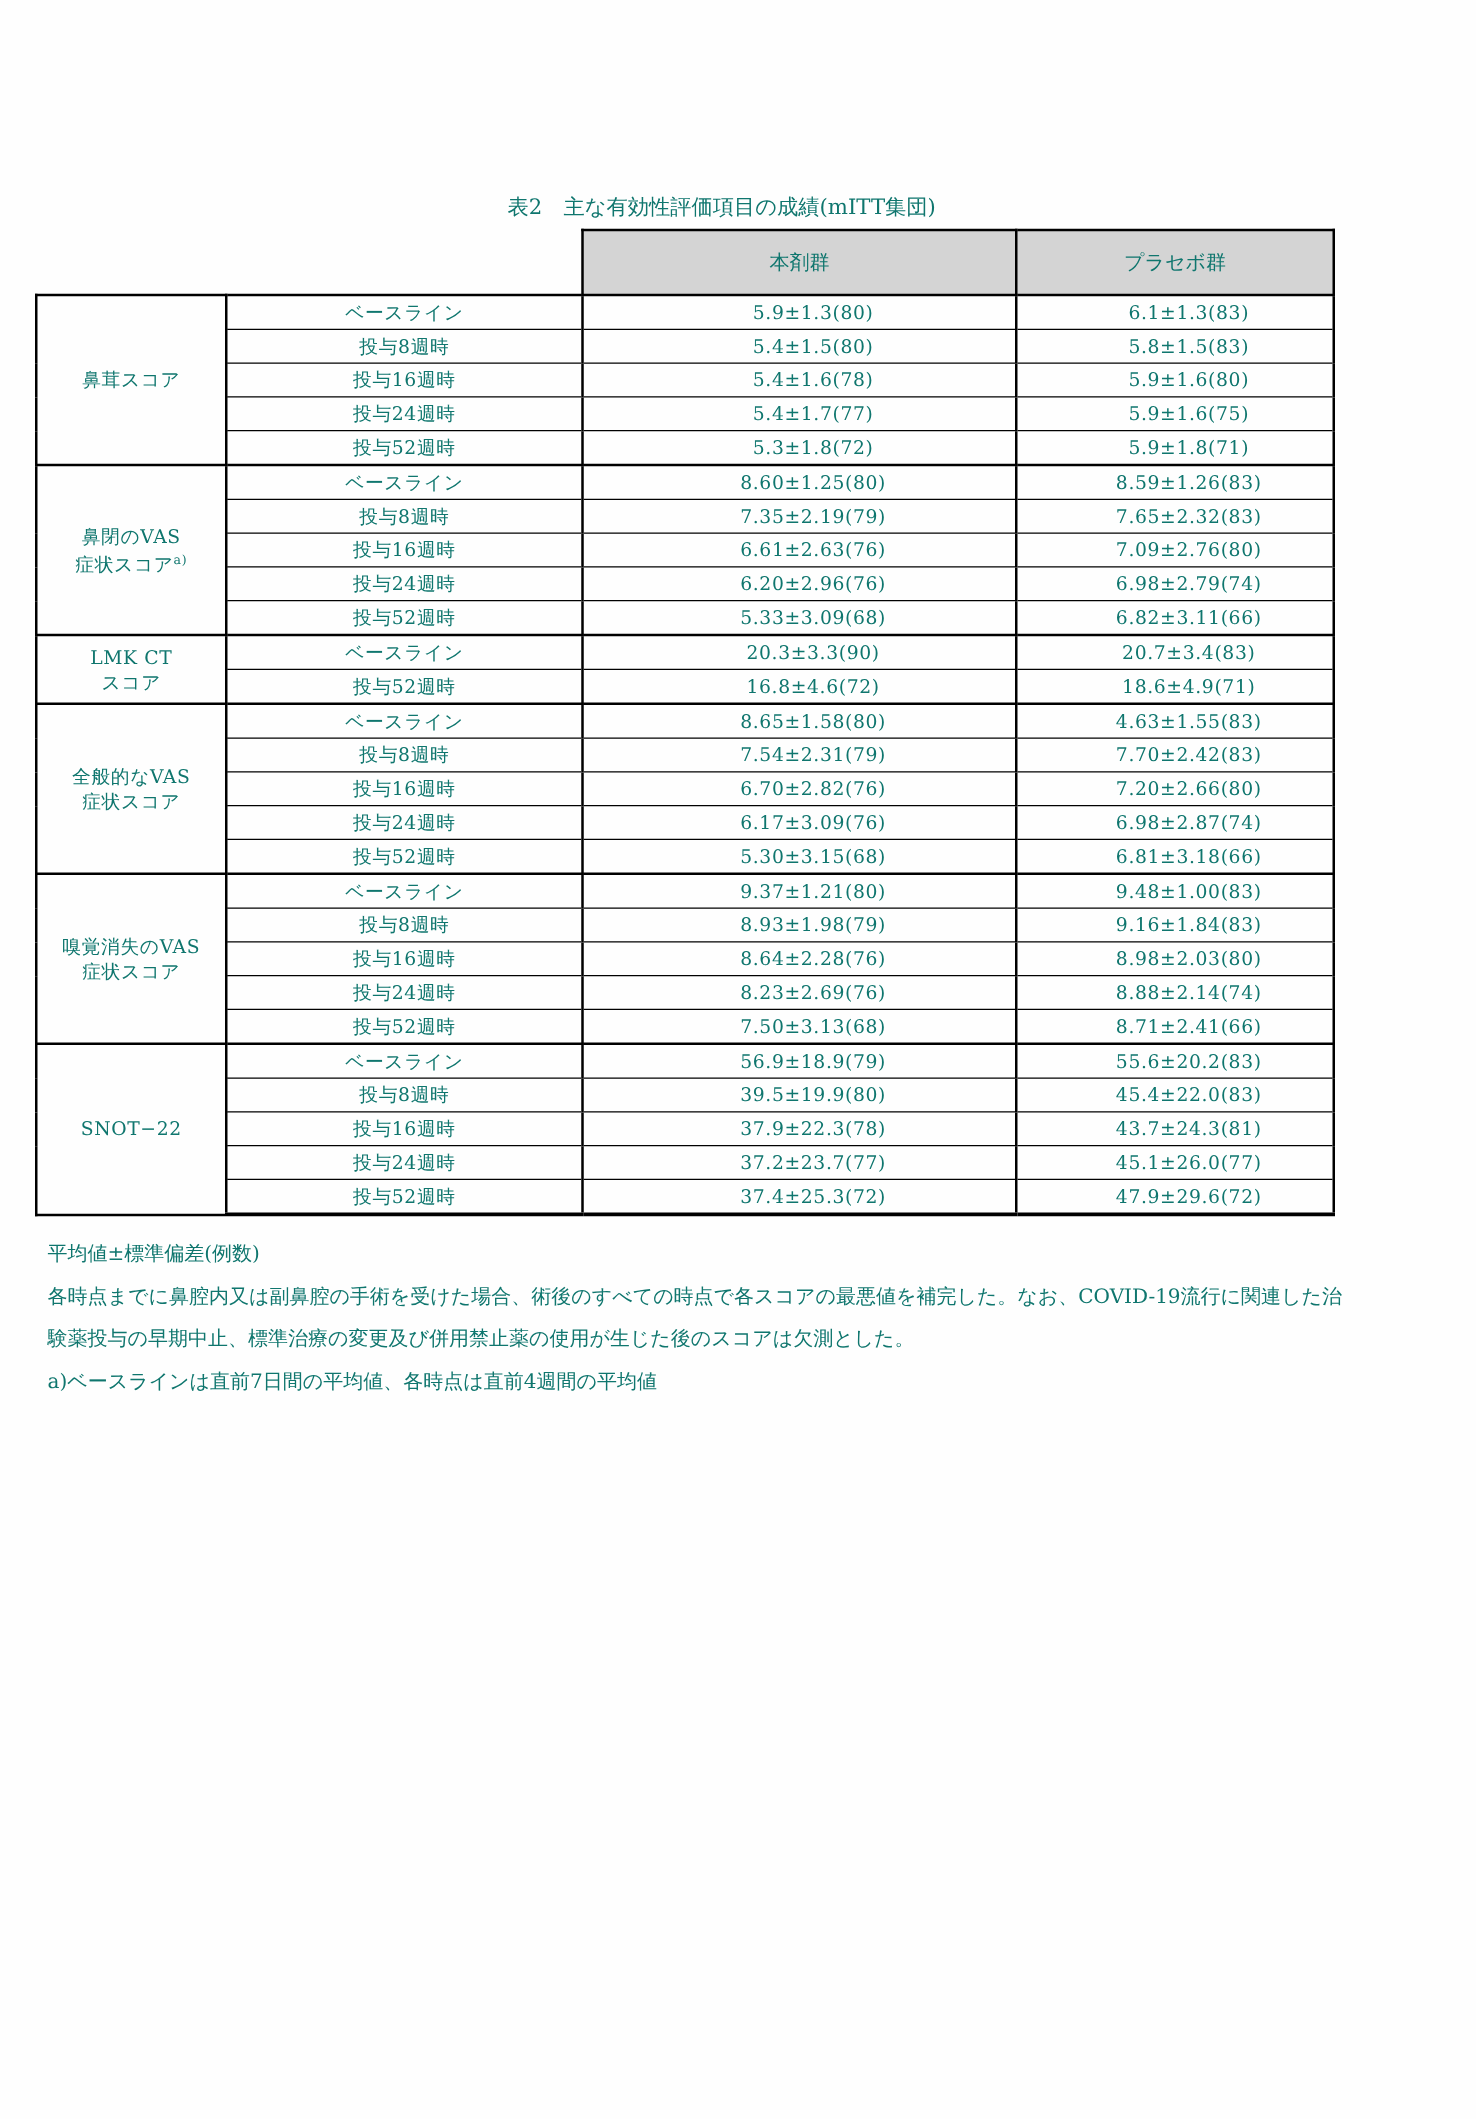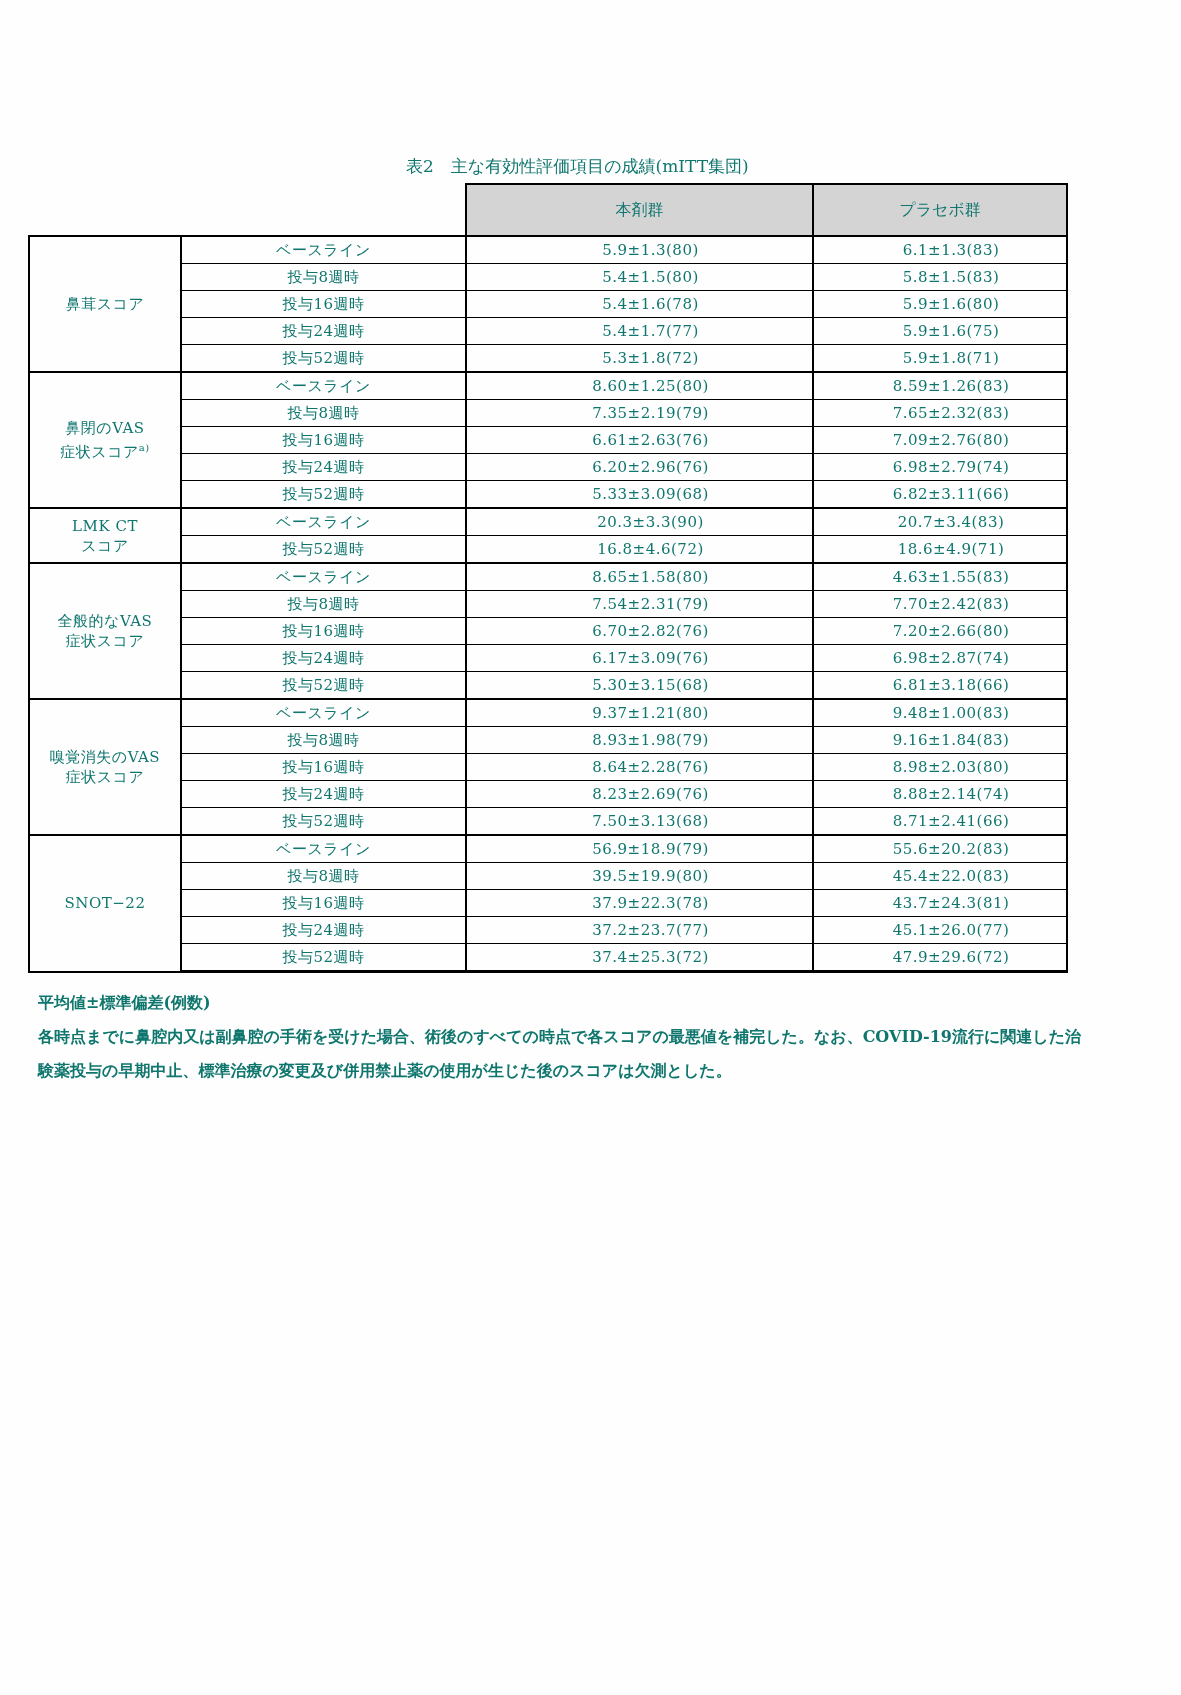--- a/index.html
+++ b/index.html
@@ -55,21 +55,21 @@
   tbody td.c2 { border-right: 2px solid #000; }
   tbody td.cv { border-left: 2px solid #000; border-right: 2px solid #000; padding-left: 22px; }
   tbody tr:first-child td { border-top: 2px solid #000; }
   tbody tr.grp-end td { border-bottom: 2px solid #000; margin-top: 20px; }
   tbody tr:last-child td { border-bottom: 3px solid #000; }
   .notes {
     margin: 13px 0 0 38px;
     width: 1050px;
     font-size: 16px;
   }
-  .notes p { margin: 0; line-height: 34px; font-weight: bold; }
+  .notes p { margin: 0; line-height: 34px; }
   .safety { margin: 54px 0 0 30px; font-size: 16px; }
   .safety .safety-heading { margin: 0; line-height: 36px; }
   .safety p.sline { margin: 0 0 0 22px; line-height: 37px; }
 </style>
 </head>
 <body>
 
 <div class="page">
 
   <div class="doc-title">表2　主な有効性評価項目の成績(mITT集団)</div>
@@ -229,16 +229,17 @@
           <td class="c2">投与52週時</td>
           <td class="cv">37.4±25.3(72)</td>
           <td class="cv">47.9±29.6(72)</td>
         </tr>
       </tbody>
   </table>
 
   <div class="notes">
     <p>平均値±標準偏差(例数)</p>
     <p>各時点までに鼻腔内又は副鼻腔の手術を受けた場合、術後のすべての時点で各スコアの最悪値を補完した。なお、COVID-19流行に関連した治験薬投与の早期中止、標準治療の変更及び併用禁止薬の使用が生じた後のスコアは欠測とした。</p>
+    <p>a)ベースラインは直前7日間の平均値、各時点は直前4週間の平均値</p>
   </div>
 
 
 </div>
 
 </body></html>

